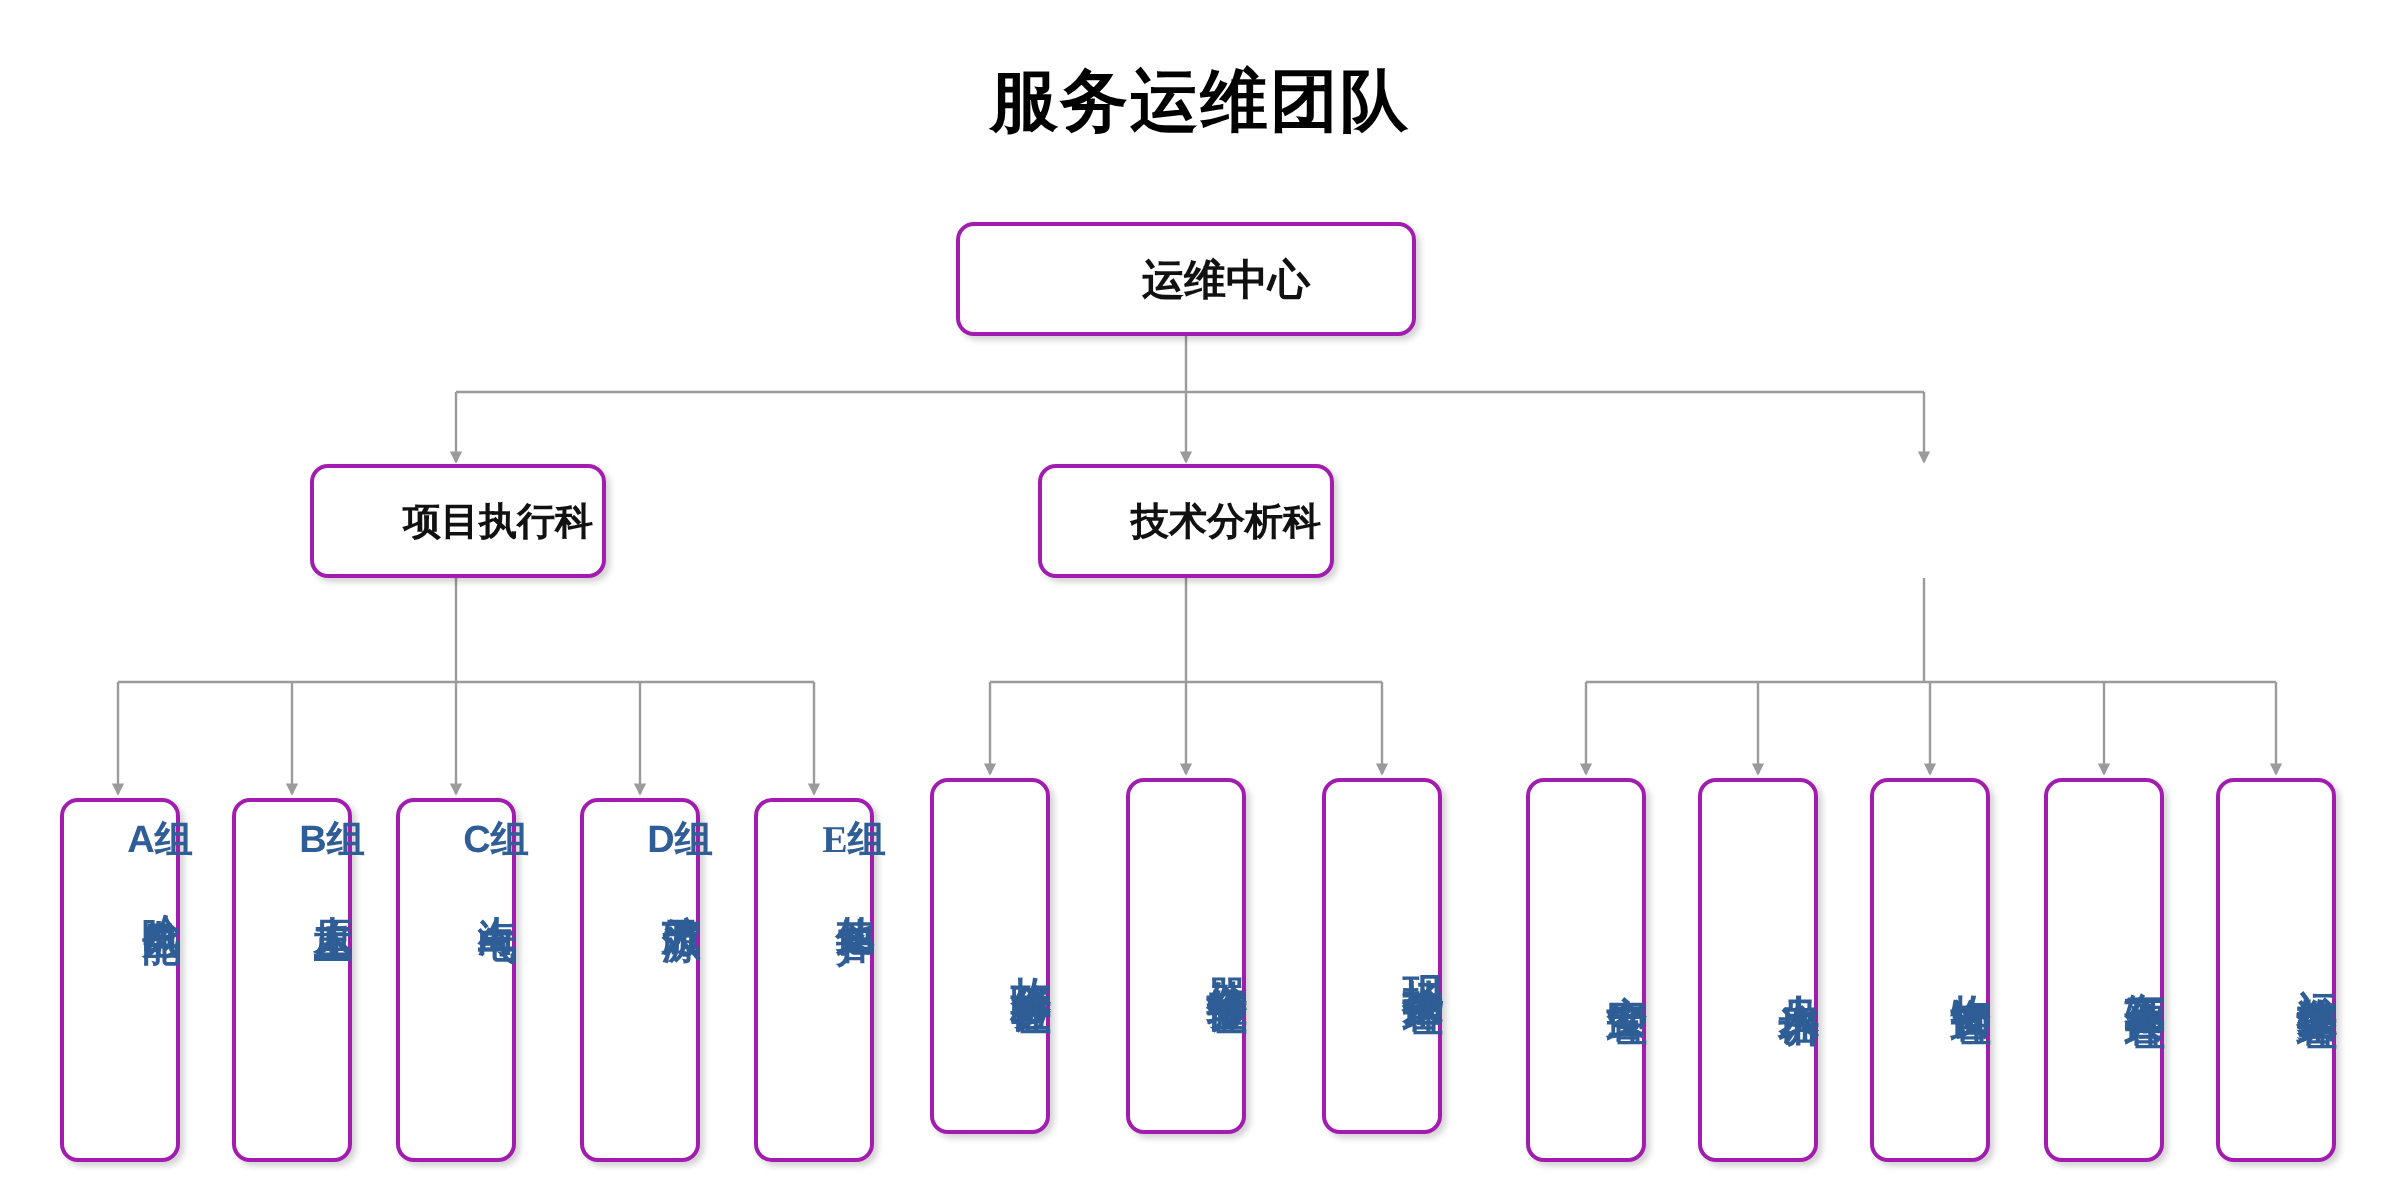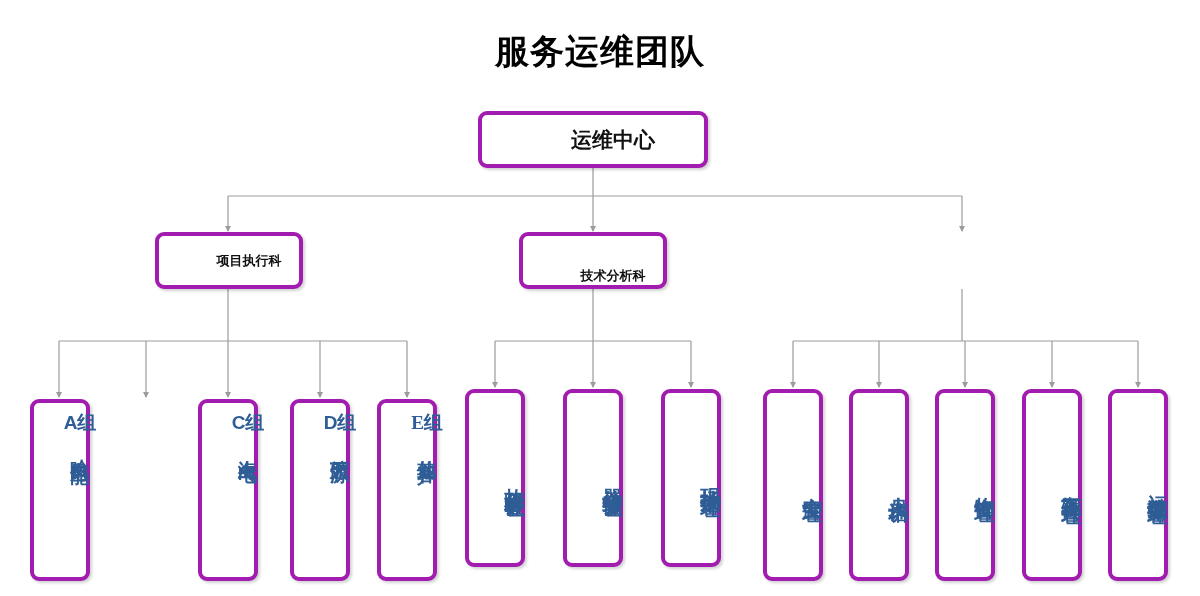--- a/index.html
+++ b/index.html
@@ -22,34 +22,34 @@
     font-weight:bold;
     color:#000000;
     letter-spacing:1px;
     line-height:42px;
   }
 
   .node{
     position:absolute;
     box-sizing:border-box;
     background:#ffffff;
-    border:4px solid #a21caf;
+    border:2px solid #a21caf;
     border-radius:9px;
     box-shadow:2px 2px 3px rgba(0,0,0,0.18);
     display:flex;
     align-items:center;
     justify-content:center;
     padding-left:40px;
   }
   .node.level0, .node.level1{
     color:#111111;
     font-weight:bold;
   }
   .node.level0{font-size:21px;}
-  .node.level1{font-size:13px;}
+  .node.level1{font-size:19px;}
 
   .node.leaf{
     flex-direction:column;
     justify-content:flex-start;
     padding-top:9px;
     color:#2f5d96;
     font-weight:bold;
   }
   .leaf-code{
     font-size:19px;
@@ -124,27 +124,31 @@
     </g>
   </svg>
 
   <div class="node level0" style="left:478px;top:95px;width:230px;height:57px;">
     <span>运维中心</span>
   </div>
 
   <div class="node level1" style="left:155px;top:216px;width:148px;height:57px;">
     <span>项目执行科</span>
   </div>
-  <div class="node level1" style="left:519px;top:216px;width:148px;height:57px;align-items:flex-end;">
+  <div class="node level1" style="left:519px;top:216px;width:148px;height:57px;">
     <span>技术分析科</span>
   </div>
 
   <div class="node leaf" style="left:30px;top:383px;width:60px;height:182px;">
     <span class="leaf-code">A组</span>
     <span class="leaf-vtext">哈电风能</span>
+  </div>
+  <div class="node leaf" style="left:116px;top:383px;width:60px;height:182px;">
+    <span class="leaf-code">B组</span>
+    <span class="leaf-vtext">太原重工</span>
   </div>
   <div class="node leaf" style="left:290px;top:383px;width:60px;height:182px;">
     <span class="leaf-code">D组</span>
     <span class="leaf-vtext">航天万源</span>
   </div>
   <div class="node leaf" style="left:198px;top:383px;width:60px;height:182px;">
     <span class="leaf-code">C组</span>
     <span class="leaf-vtext">上海电气</span>
   </div>
   <div class="node leaf" style="left:377px;top:383px;width:60px;height:182px;font-family:Liberation Serif, serif;">

